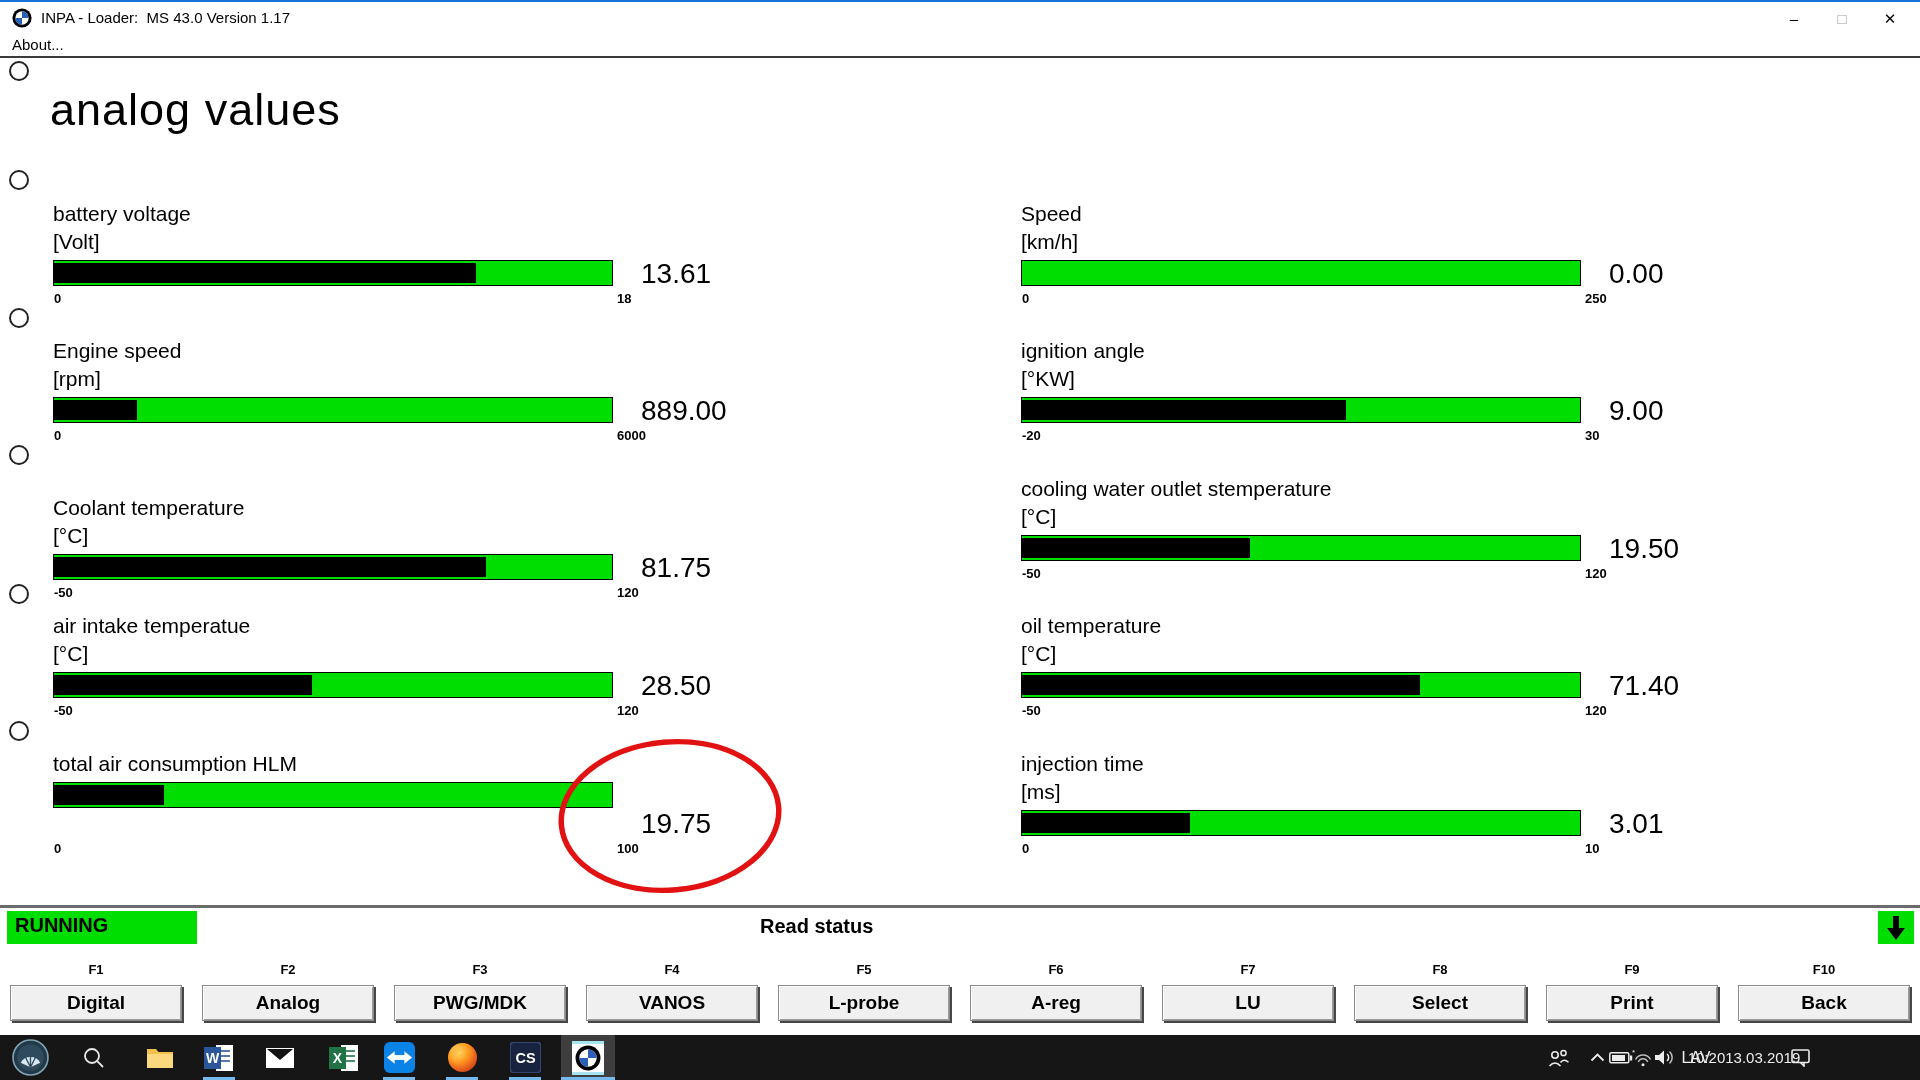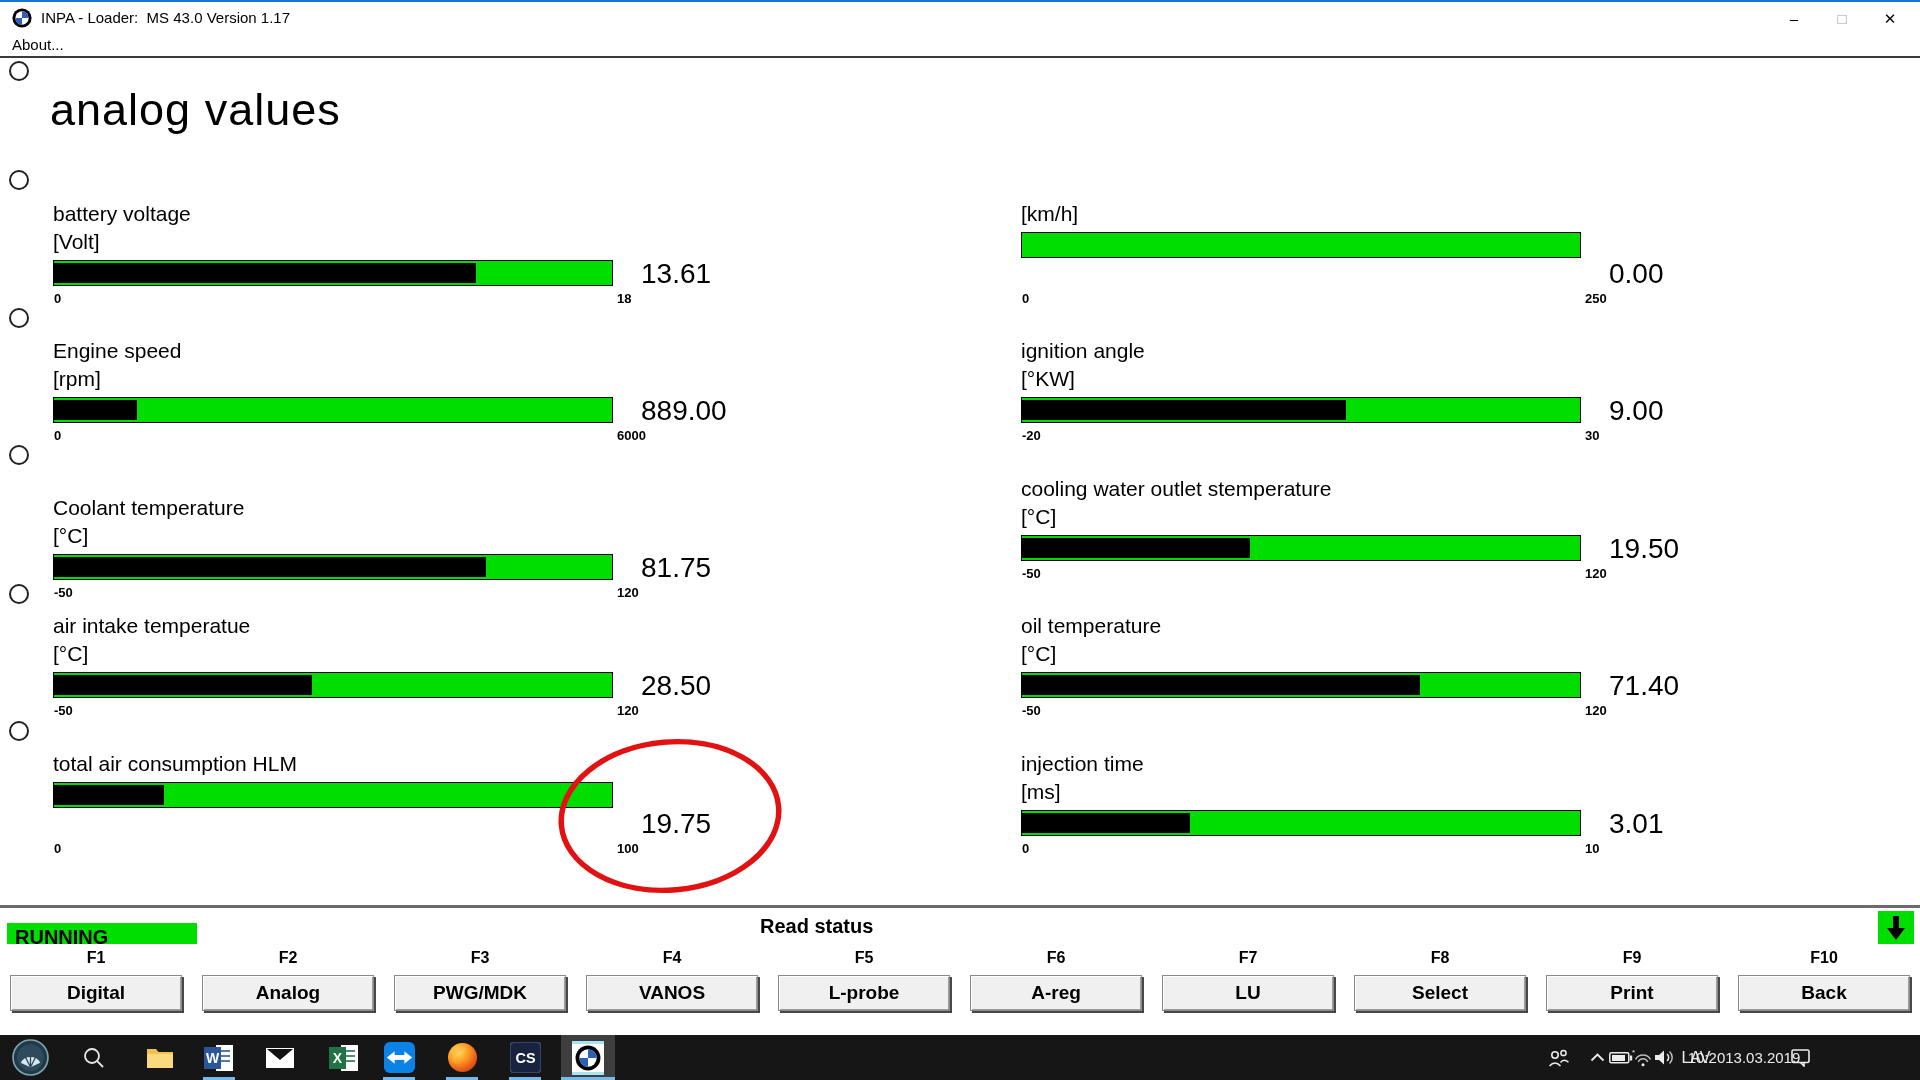--- a/index.html
+++ b/index.html
@@ -31,30 +31,30 @@
     display:flex;align-items:center;overflow:hidden}
   .g-fill{height:20px;background:#000}
   .g-value{position:absolute;left:588px;top:58px;font-size:28px}
   .g-scale{position:absolute;top:91px;left:0;width:700px;height:16px;font-size:13px;font-weight:bold}
   .g-min{position:absolute;left:1px}
   .g-max{position:absolute;left:564px}
   .annotation{position:absolute;left:552px;top:676px;width:236px;height:166px;pointer-events:none}
 
   
   .statusbar{position:absolute;top:905px;left:0;width:1920px;height:39px;background:#fff;border-top:3px solid #6b6b6b}
-  .running-box{position:absolute;left:7px;top:15px;width:190px;height:33px;background:#00dd00;
+  .running-box{position:absolute;left:7px;top:3px;width:190px;height:33px;background:#00dd00;
     font-size:20px;font-weight:bold;padding:3px 12px 0 8px}
   .status-msg{position:absolute;left:760px;top:7px;width:400px;font-size:20px;font-weight:bold}
   .scroll-box{position:absolute;left:1878px;top:3px;width:36px;height:34px;background:#00dd00;
     display:flex;align-items:center;justify-content:center}
 
   
   .fpanel{position:absolute;top:944px;left:0;width:1920px;height:91px;background:#fff;display:flex}
   .fcell{width:192px;flex:none;text-align:center}
-  .fkey{display:block;margin-top:5px;font-size:16px;font-weight:bold}
+  .fkey{display:block;margin-top:18px;font-size:13px;font-weight:bold}
   .fbtn{display:flex;align-items:center;justify-content:center;width:172px;height:36px;margin:8px auto 0;
     background:#f0f0f0;border:1px solid #8a8a8a;
     box-shadow:inset 1px 1px 0 #ffffff,inset -1px -1px 0 #9c9c9c,2px 2px 0 #474747;
     font-size:19px;font-weight:bold;cursor:default}
 
   
   .taskbar{position:absolute;top:1035px;left:0;width:1920px;height:45px;background:#161616}
   .tb-cell{position:absolute;top:0;height:45px;display:flex;align-items:center;justify-content:center}
   .tb-underline{position:absolute;bottom:0;left:8px;right:8px;height:3px;background:#76b9ed}
   .tb-underline.full{left:0;right:0}
@@ -158,20 +158,21 @@
         <div class="g-fill" style="width: 19.8%;"></div>
       </div>
     <div class="g-value">19.75</div>
     <div class="g-scale">
       <span class="g-min">0</span>
       <span class="g-max">100</span>
     </div>
   </div>
 
   <div class="gauge" style="left:1021px;top:142px">
+    <div class="g-name">Speed</div>
     <div class="g-unit">[km/h]</div>
     <div class="g-bar">
         <div class="g-fill" style="width: 0%;"></div>
       </div>
     <div class="g-value">0.00</div>
     <div class="g-scale">
       <span class="g-min">0</span>
       <span class="g-max">250</span>
     </div>
   </div>

